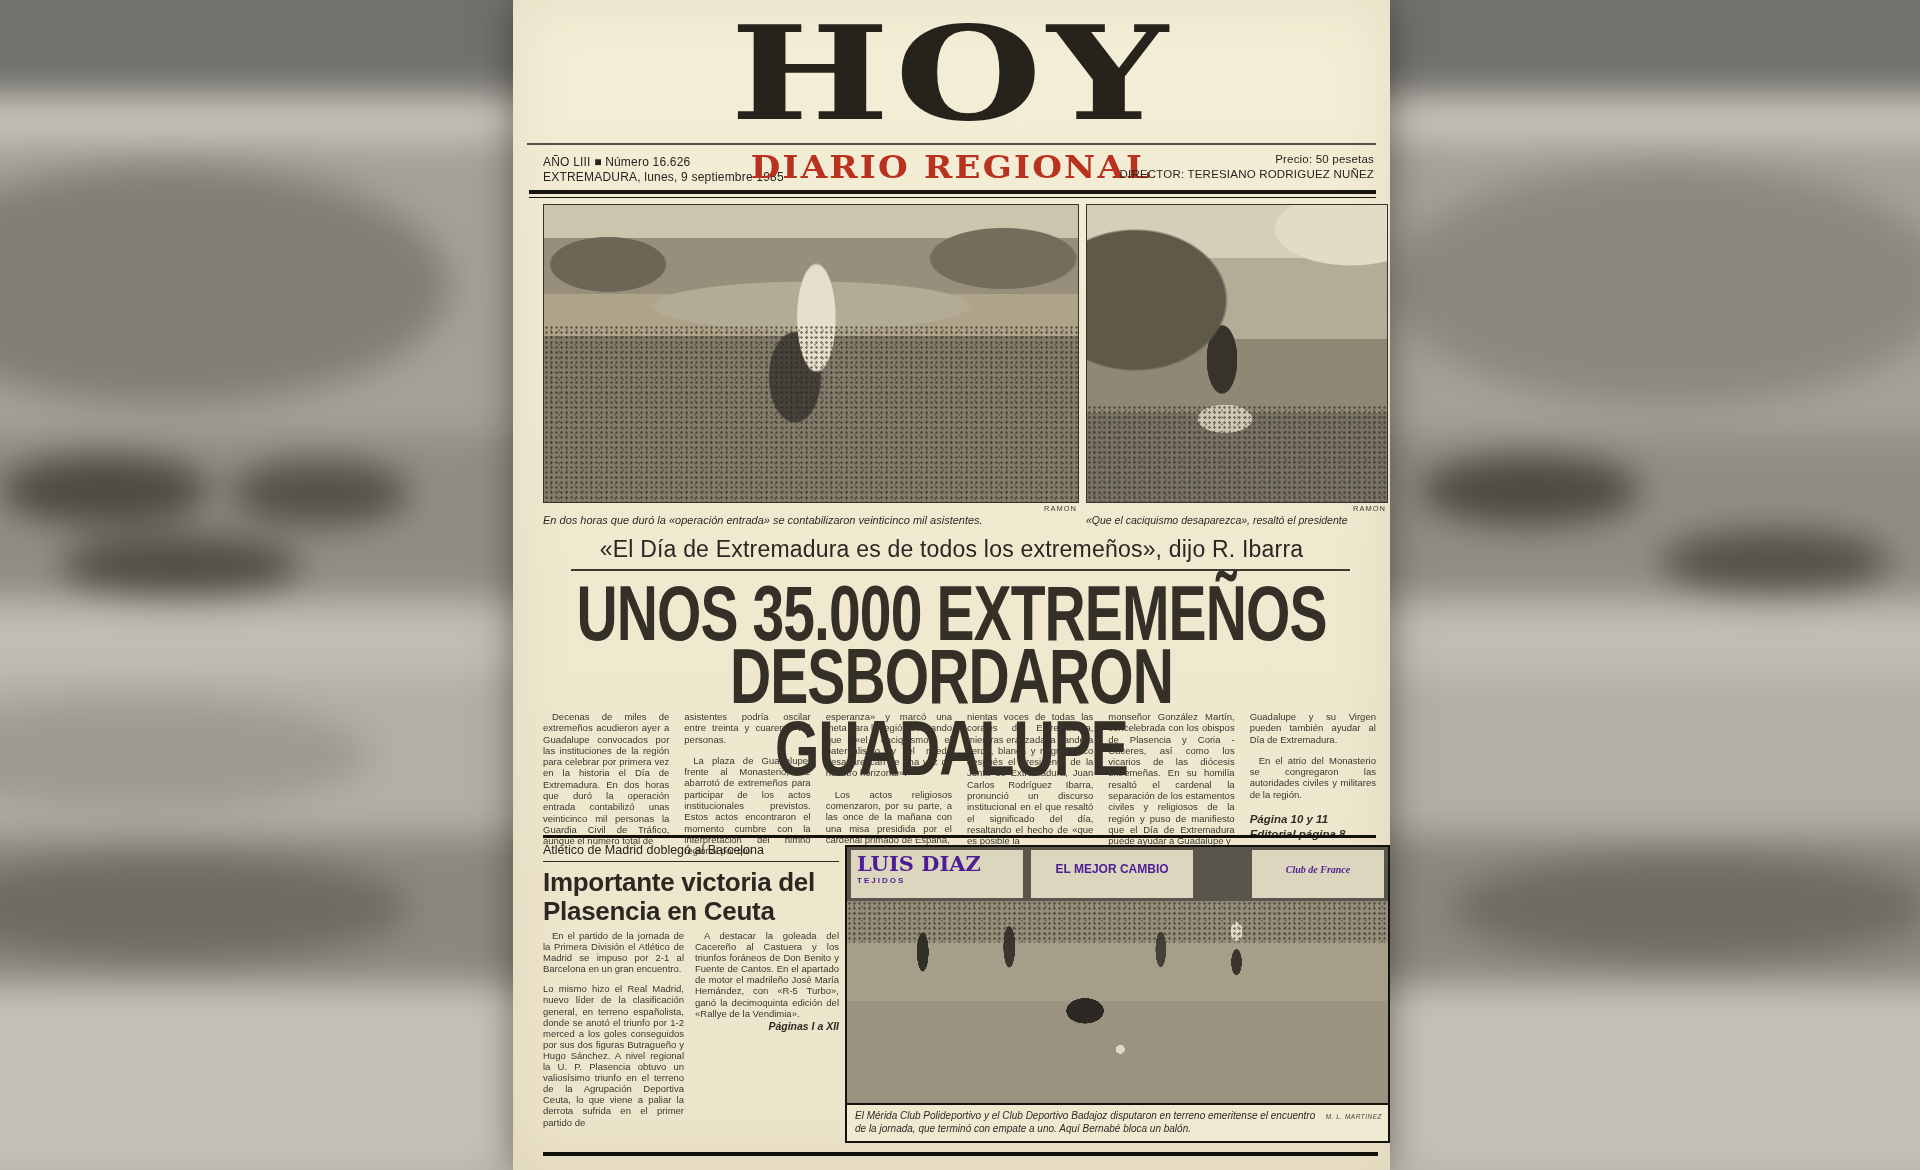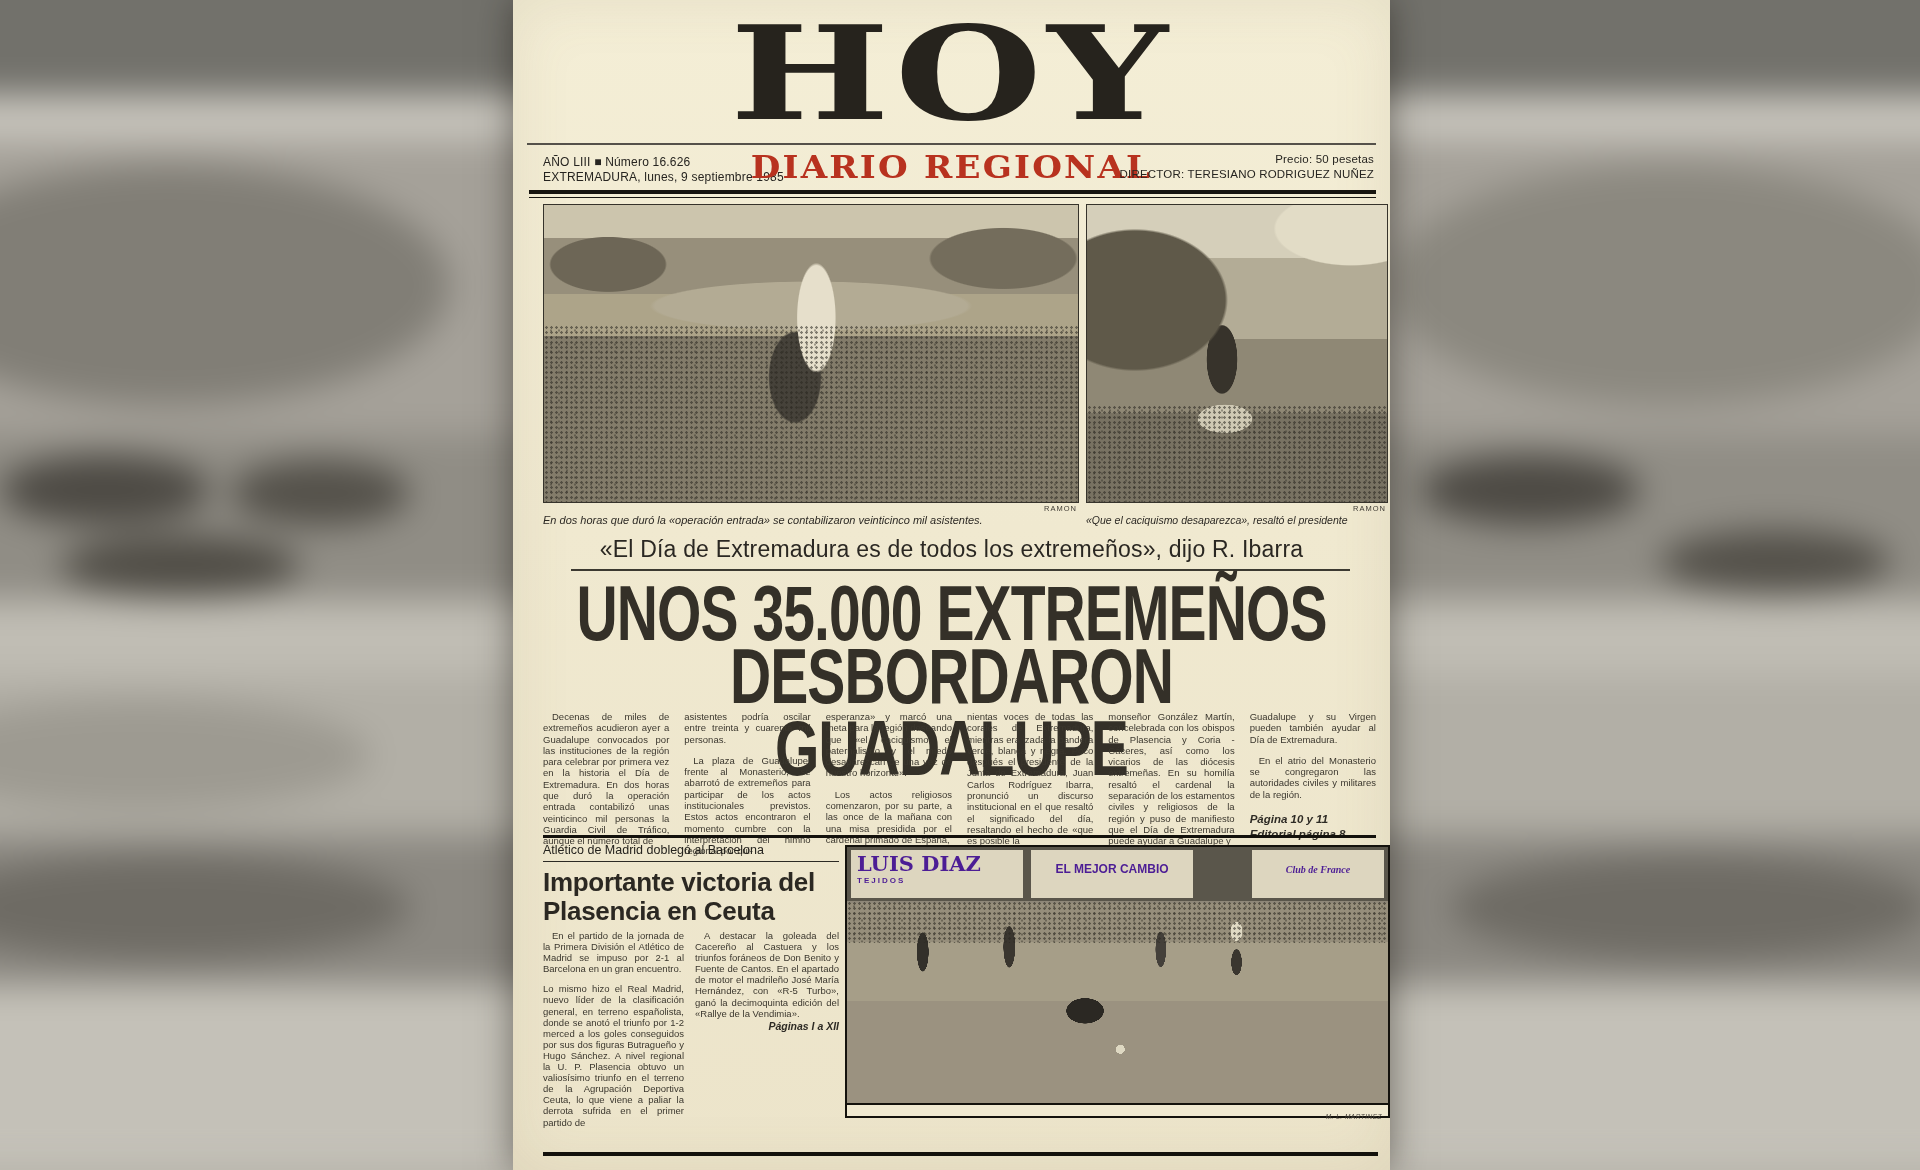--- a/index.html
+++ b/index.html
@@ -201,17 +201,18 @@
           <span>LUIS DIAZ</span>
           <div class="sub">TEJIDOS</div>
         </div>
         <div class="board board-cambio">EL MEJOR CAMBIO</div>
         <div class="board board-france">Club de France</div>
       </div>
       <div class="speckle" style="top:54px;height:42px;"></div>
     </div>
     <div class="scaption">
       <span class="scredit">M. L. MARTINEZ</span>
+      <span>El Mérida Club Polideportivo y el Club Deportivo Badajoz disputaron en terreno emeritense el encuentro de la jornada, que terminó con empate a uno. Aquí Bernabé bloca un balón.</span>
     </div>
   </div>
 
   <div class="abs bottom-rule"></div>
 </div>
 
 </body></html>

